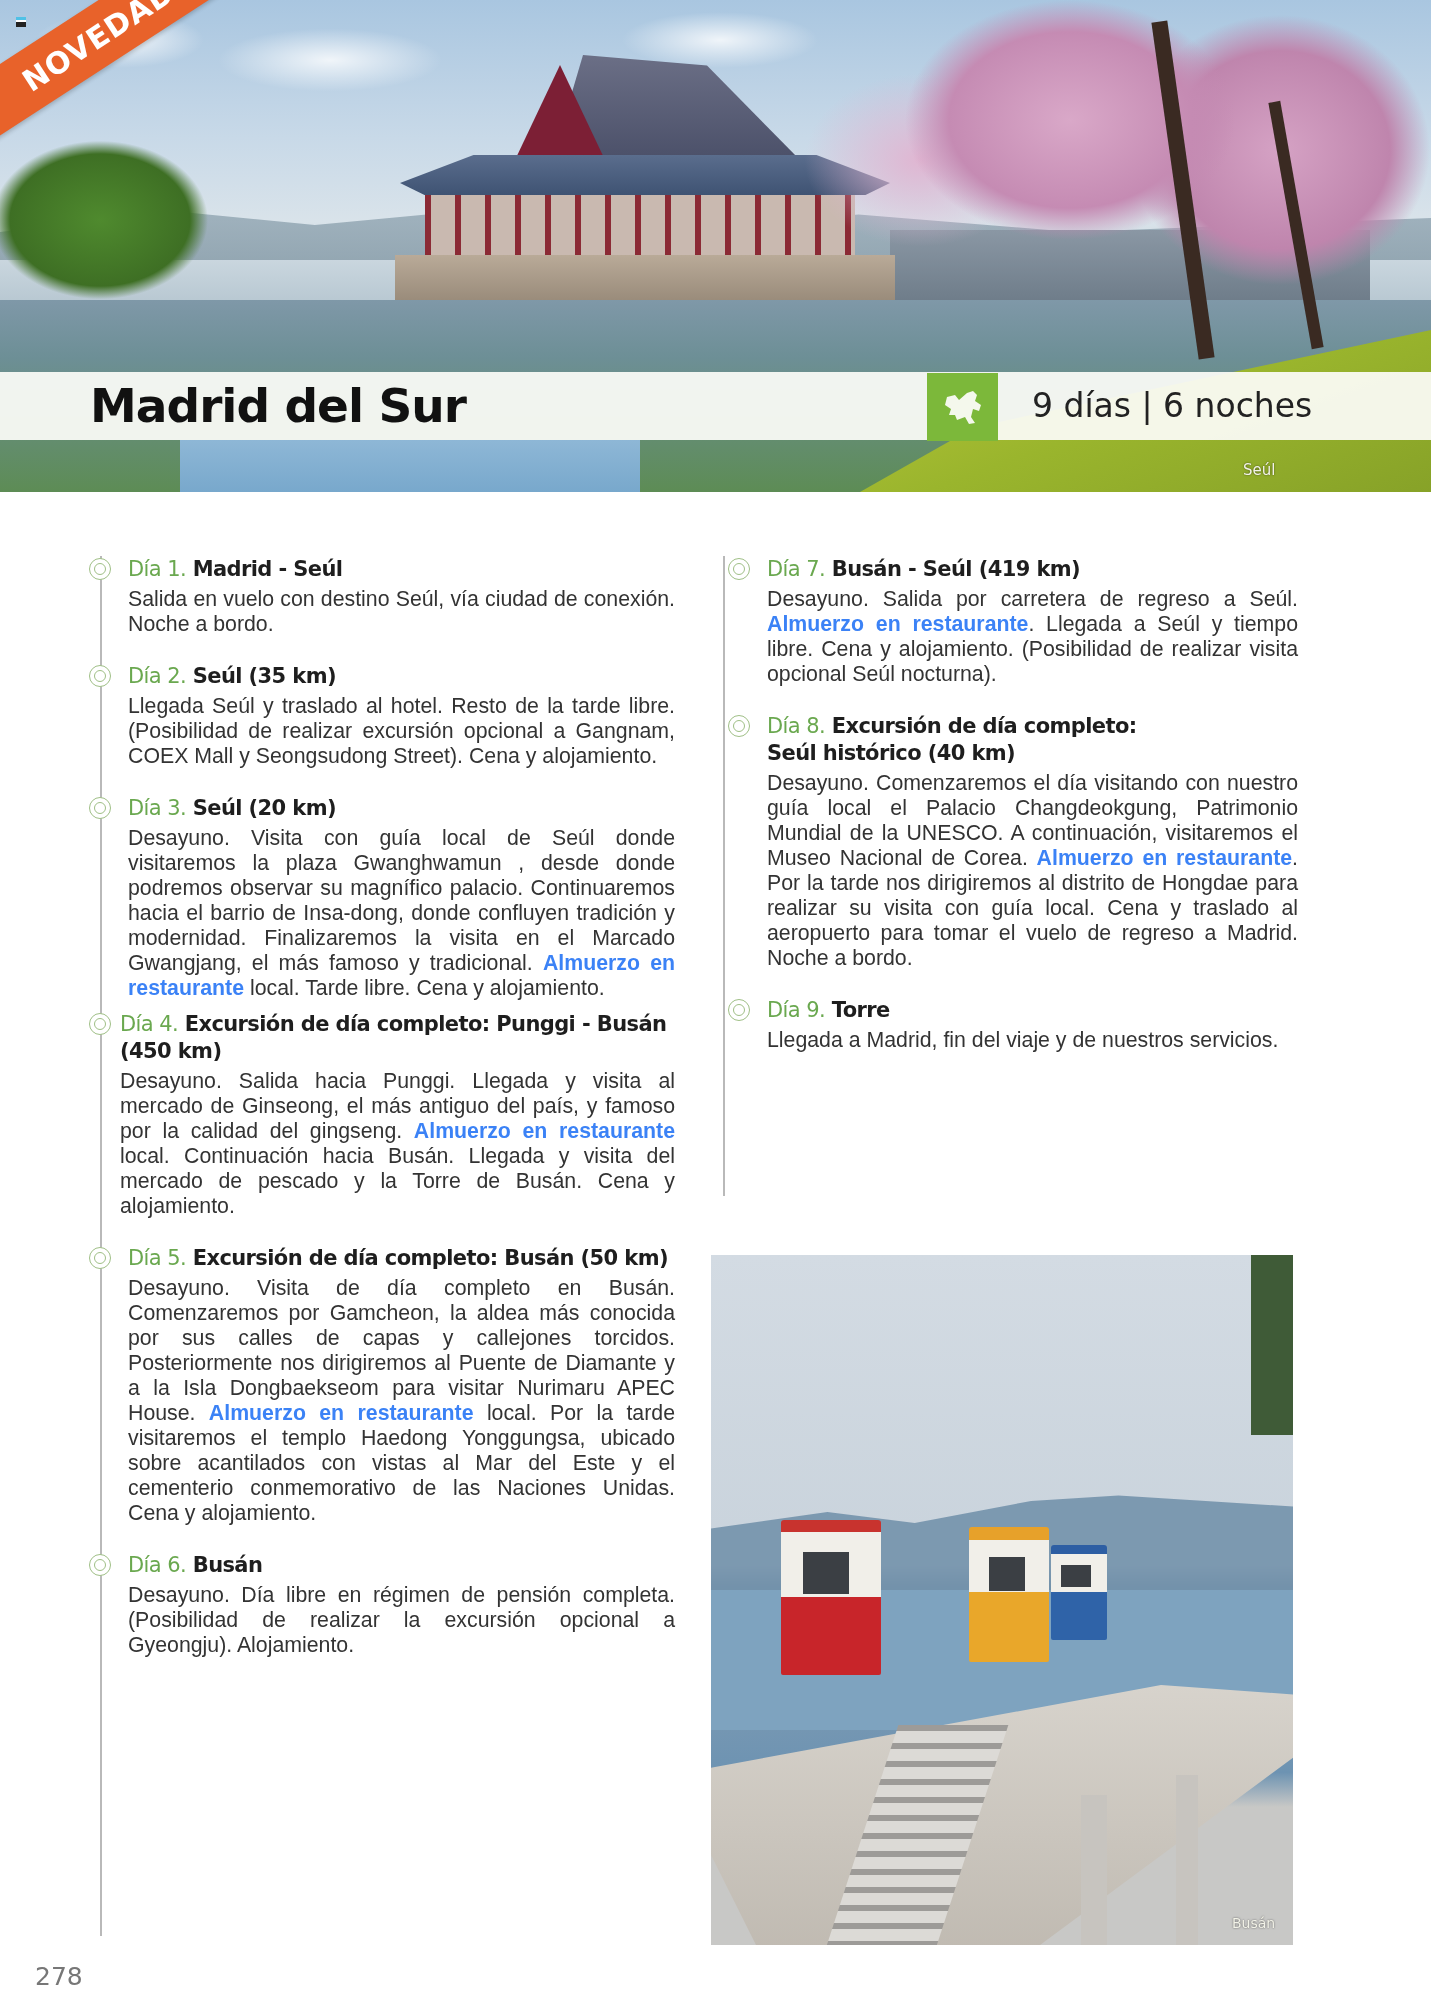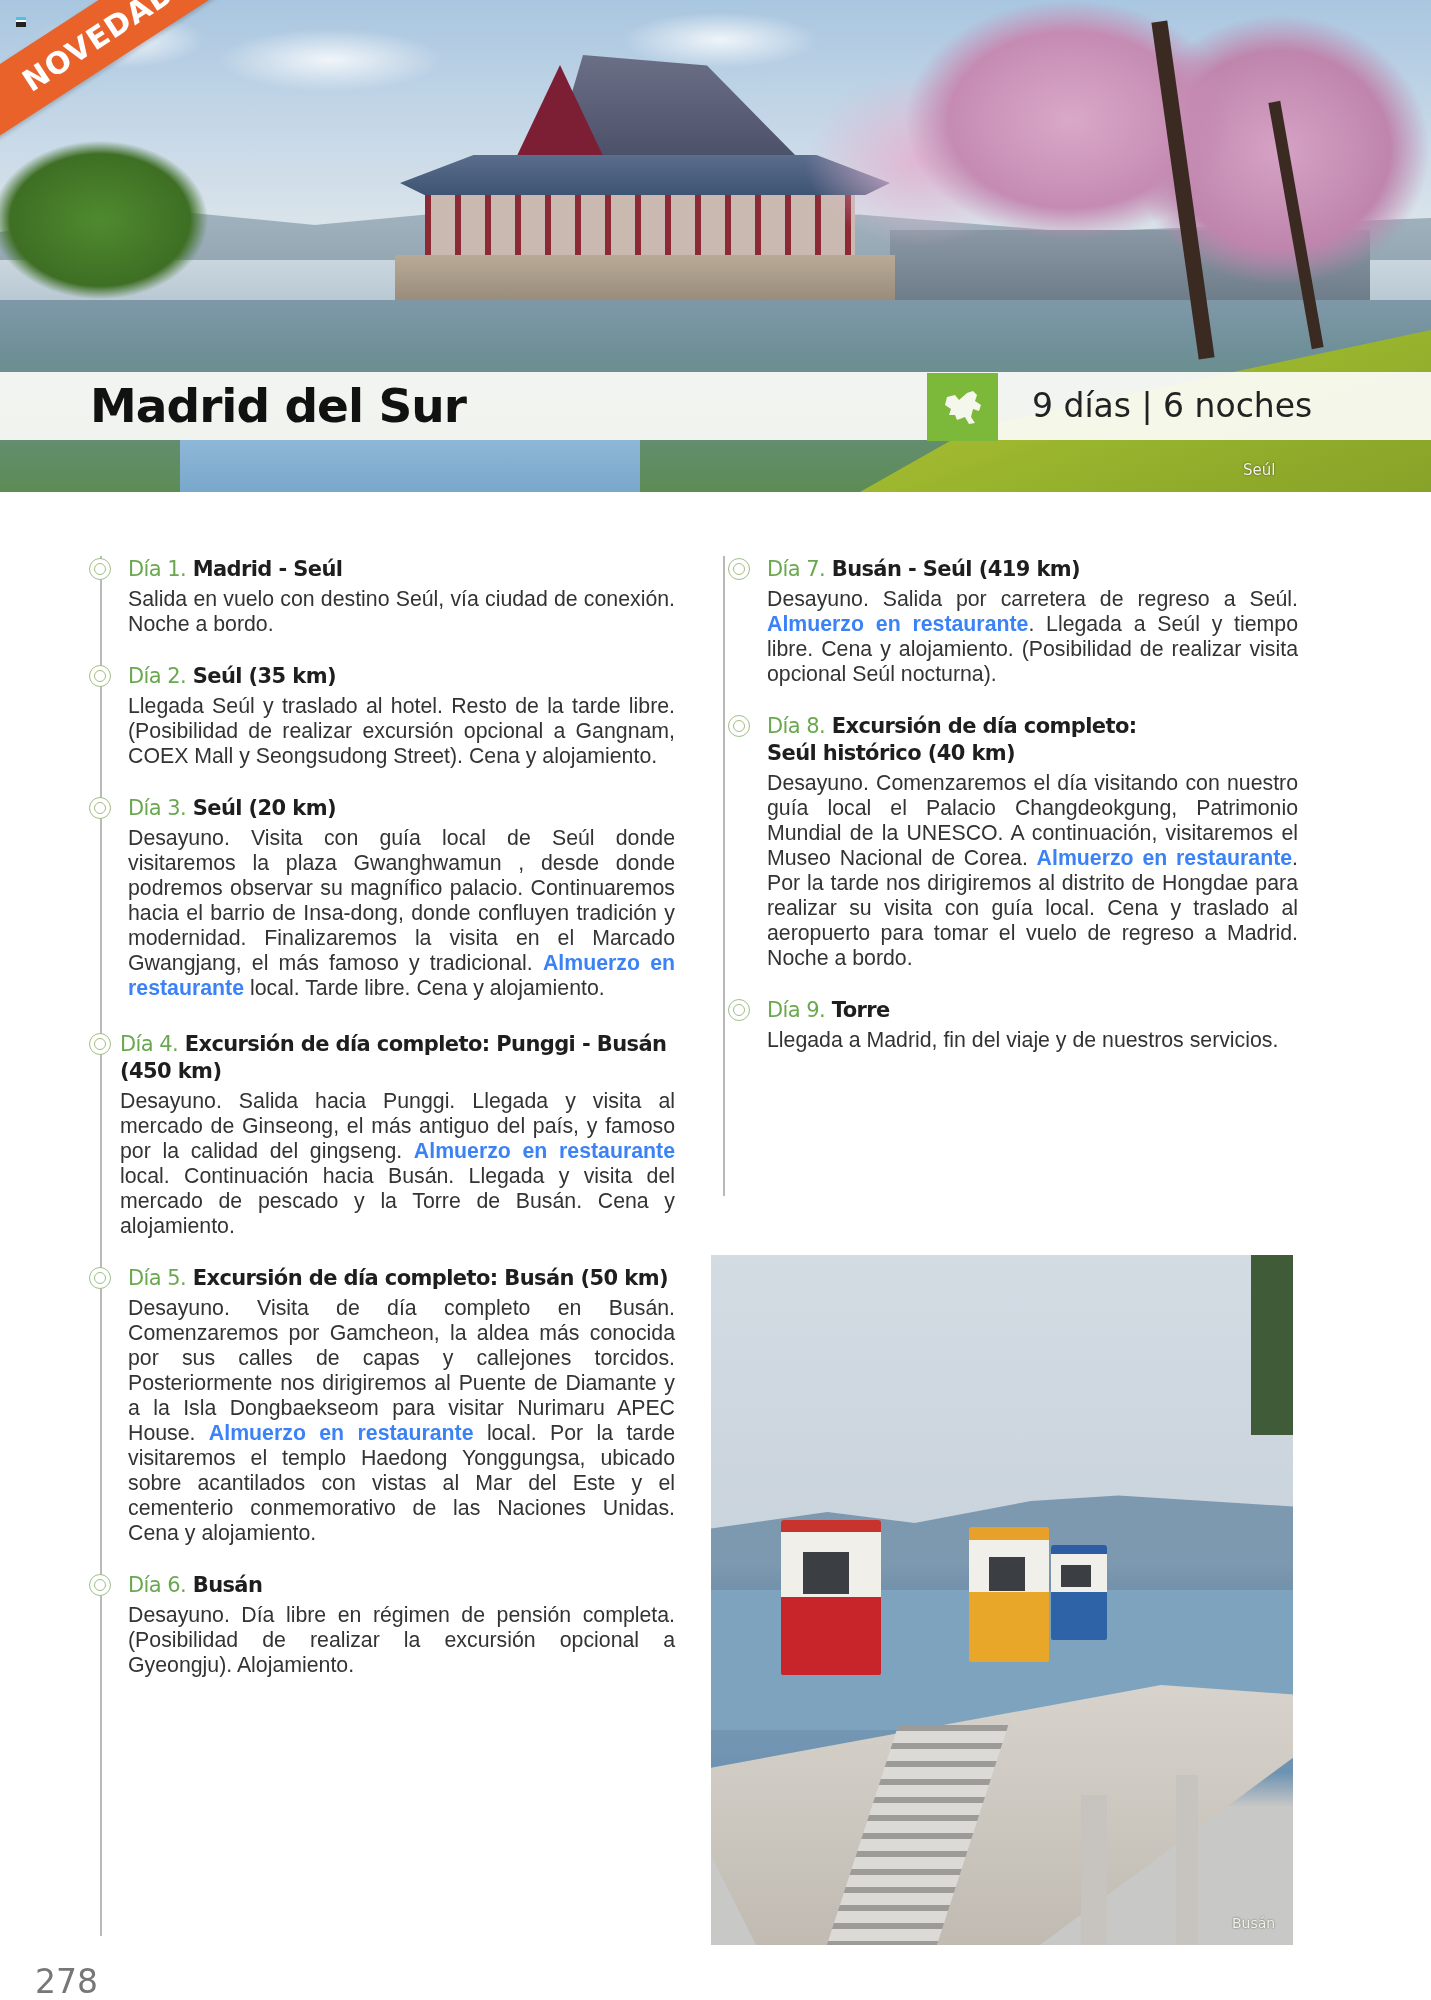--- a/index.html
+++ b/index.html
@@ -89,21 +89,21 @@
   .busan-photo .sea { position: absolute; left: 0; top: 335px; width: 582px; height: 140px; background: #7ea3bf; }
   .busan-photo .track { position: absolute; left: -40px; top: 430px; width: 700px; height: 300px;
     background: linear-gradient(180deg, #d7d3cc, #bdb7ae); clip-path: polygon(0 30%, 70% 0, 100% 5%, 45% 100%, 15% 100%); }
   .busan-photo .rails { position: absolute; left: 150px; top: 470px; width: 110px; height: 230px;
     background: repeating-linear-gradient(180deg, #9d9b98 0 6px, #dcdad6 6px 18px); transform: skewX(-18deg); }
   .busan-photo .tram { position: absolute; border-radius: 3px 3px 2px 2px; }
   .busan-photo .tram .win { position: absolute; background: #3b3f44; }
   .busan-photo .tree-r { position: absolute; left: 540px; top: 0; width: 42px; height: 180px; background: #3f5b37; }
   .busan-photo .pier { position: absolute; background: #c7c4bf; }
 
-  .page-num { position: absolute; left: 35px; top: 1962px; font-size: 33px; color: #777777; font-family: "DejaVu Sans", sans-serif; }
+  .page-num { position: absolute; left: 35px; top: 1962px; font-size: 25px; color: #777777; font-family: "DejaVu Sans", sans-serif; }
 </style>
 </head>
 <body>
 
 <div class="hero">
   <div class="clouds"></div>
   <div class="mountains"></div>
   <div class="trees-left"></div>
   <div class="pond"></div>
   <div class="pond-reflect"></div>
@@ -147,21 +147,21 @@
     <div class="day-head"><span class="day-num">Día 1.</span> <span>Madrid - Seúl</span></div>
     <p class="day-body"><span>Salida en vuelo con destino Seúl, vía ciudad de conexión. Noche a bordo.</span></p>
   </div>
 
   <div class="day" style="margin-bottom:26px;">
     <span class="day-icon"></span>
     <div class="day-head"><span class="day-num">Día 2.</span> <span>Seúl (35 km)</span></div>
     <p class="day-body"><span>Llegada Seúl y traslado al hotel. Resto de la tarde libre. (Posibilidad de realizar excursión opcional a Gangnam, COEX Mall y Seongsudong Street). Cena y alojamiento.</span></p>
   </div>
 
-  <div class="day" style="margin-bottom:30px;">
+  <div class="day" style="margin-bottom:10px;">
     <span class="day-icon"></span>
     <div class="day-head"><span class="day-num">Día 3.</span> <span>Seúl (20 km)</span></div>
     <p class="day-body"><span>Desayuno. Visita con guía local de Seúl donde visitaremos la plaza Gwanghwamun , desde donde podremos observar su magnífico palacio. Continuaremos hacia el barrio de Insa-dong, donde confluyen tradición y modernidad. Finalizaremos la visita en el Marcado Gwangjang, el más famoso y tradicional. </span><b>Almuerzo en restaurante</b><span> local. Tarde libre. Cena y alojamiento.</span></p>
   </div>
 
   <div class="day" style="margin-bottom:26px;padding-left:20px;">
     <span class="day-icon"></span>
     <div class="day-head"><span class="day-num">Día 4.</span> <span>Excursión de día completo: Punggi - Busán (450 km)</span></div>
     <p class="day-body"><span>Desayuno. Salida hacia Punggi. Llegada y visita al mercado de Ginseong, el más antiguo del país, y famoso por la calidad del gingseng. </span><b>Almuerzo en restaurante</b><span> local. Continuación hacia Busán. Llegada y visita del mercado de pescado y la Torre de Busán. Cena y alojamiento.</span></p>
   </div>

